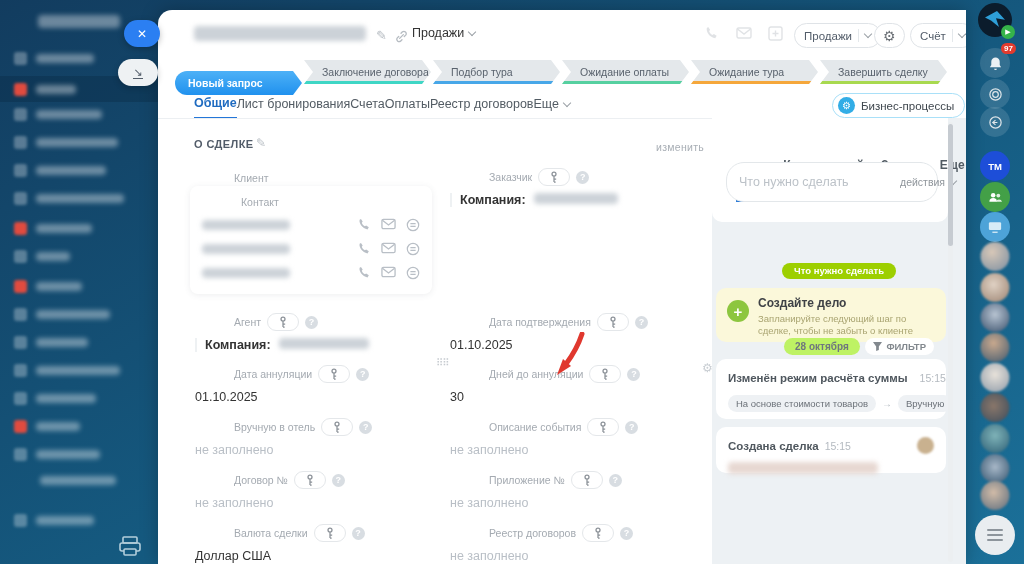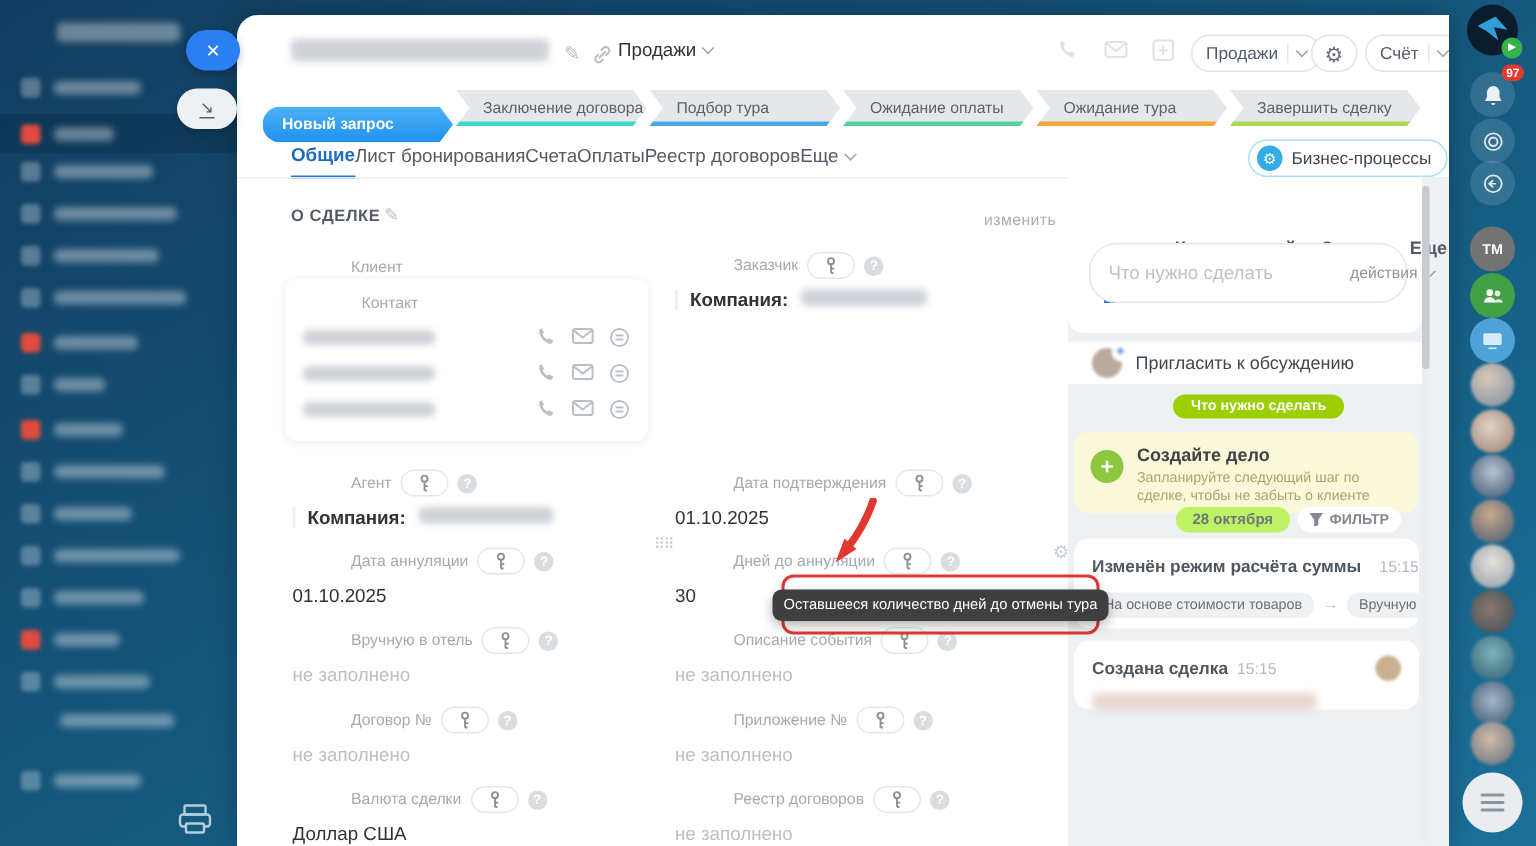--- a/index.html
+++ b/index.html
@@ -147,21 +147,21 @@
   .r-logo .play { position:absolute; right:-3px; bottom:-2px; width:14px; height:14px; border-radius:50%;
     background:#35b34a; color:#fff; font-size:7px; line-height:14px; text-align:center; }
   .r-circle { width:30px; height:30px; background:rgba(255,255,255,.13); color:#e8eef2;
     display:flex; align-items:center; justify-content:center; }
   .r-badge { position:absolute; right:-6px; top:-5px; background:#e23b2e; color:#fff; font-size:8px; font-weight:bold;
     border-radius:7px; padding:1px 3px; }
   .r-av { width:29px; height:29px; filter:blur(1.2px); }
   .r-menu { width:40px; height:40px; background:#e9edf0; display:flex; flex-direction:column; gap:3px;
     align-items:center; justify-content:center; }
   .r-menu i { width:16px; height:2px; background:#8d959c; border-radius:1px; }
-  .tm { background:#737373; color:#fff; font-size:9.5px; font-weight:bold; }
+  .tm { background:#1d4ed8; color:#fff; font-size:9.5px; font-weight:bold; }
 </style>
 </head>
 <body>
 
 <div class="sidebar">
   <div class="logo-bar blurbar"></div>
   <div class="srow" style="top:52px">
       <span class="sicon"></span>
       <span class="blurbar" style="width:58px"></span>
     </div>
@@ -518,45 +518,36 @@
         </span>
       <span class="qic">?</span>
     </div>
     <div class="fvalue empty">не заполнено</div>
   </div>
 
   <svg class="red-arrow" width="34" height="44" viewBox="0 0 34 44">
     <path d="M28 2 C24 14 18 24 12 32" fill="none" stroke="#e0382e" stroke-width="5" stroke-linecap="round"></path>
     <polygon points="3,43 17,34 9,27" fill="#e0382e"></polygon>
   </svg>
-  <div class="tip-frame">
-    <div class="tooltip">Оставшееся количество дней до отмены тура</div>
-  </div>
 
   <div class="tl-top"></div>
   <div class="tl-tabs">
     <div class="tl-tab active">Дело</div>
     <div class="tl-tab">Комментарий</div>
     <div class="tl-tab">Задача</div>
     <div class="tl-tab">
         <span>Еще</span>
       </div>
   </div>
   <div class="tl-input">
     <input type="text" placeholder="Что нужно сделать" style="">
     <span class="tl-actions">
         <span>действия</span>
         <span class="chev"></span>
       </span>
-  </div>
-  <div class="invite-band">
-    <span class="inv-av">
-        <span class="inv-plus">+</span>
-      </span>
-    <span class="invite-label">Пригласить к обсуждению</span>
   </div>
   <div class="todo-badge">Что нужно сделать</div>
 
   <div class="create-card">
     <span class="cc-plus">+</span>
     <div class="cc-title">Создайте дело</div>
     <div class="cc-sub">Запланируйте следующий шаг по сделке, чтобы не забыть о клиенте</div>
   </div>
 
   <div class="date-row">

